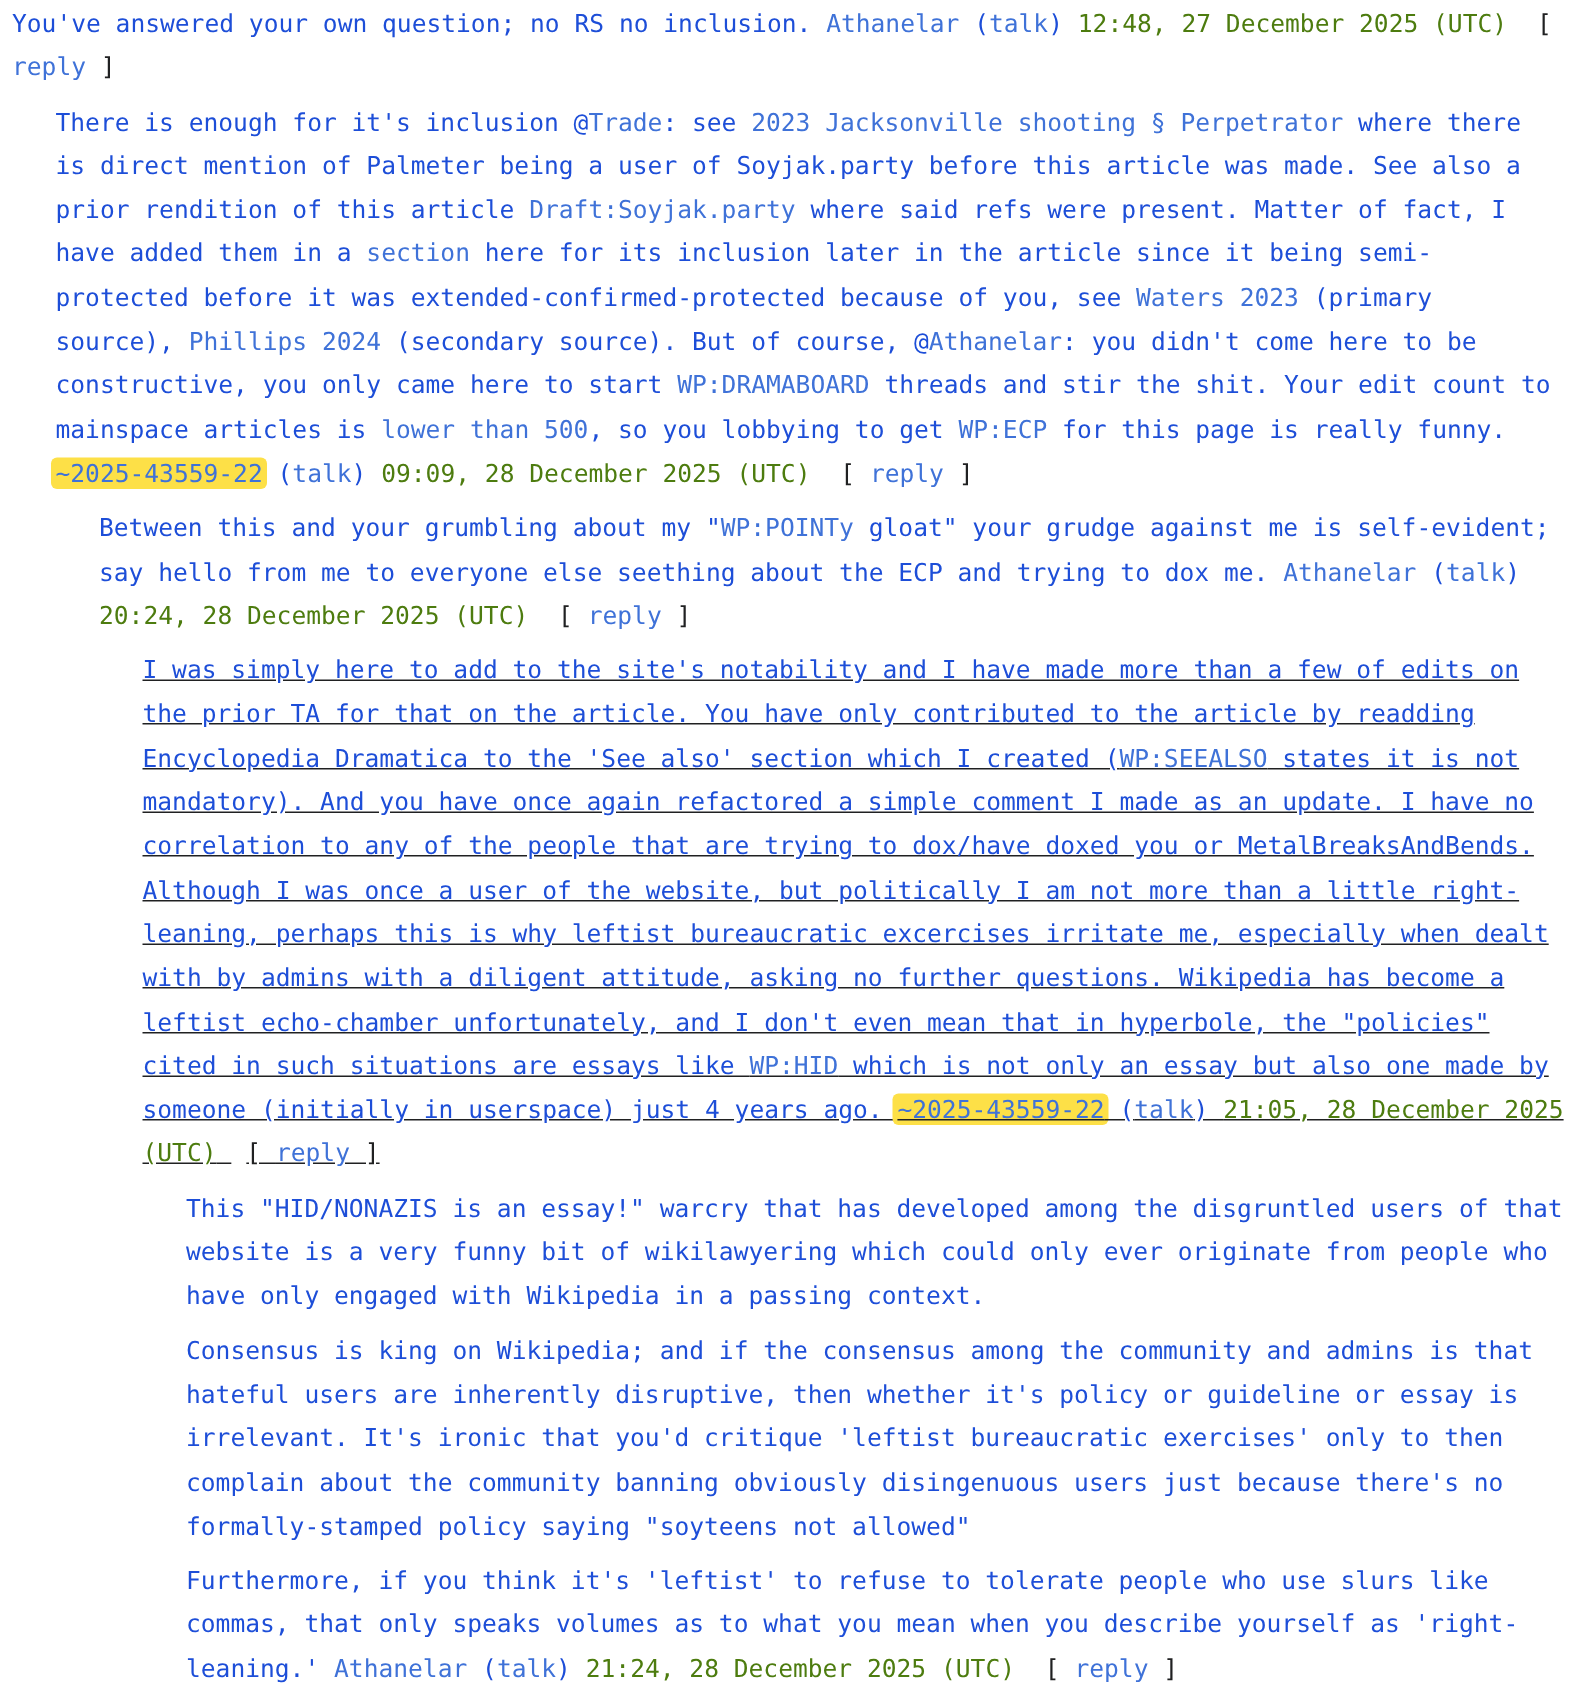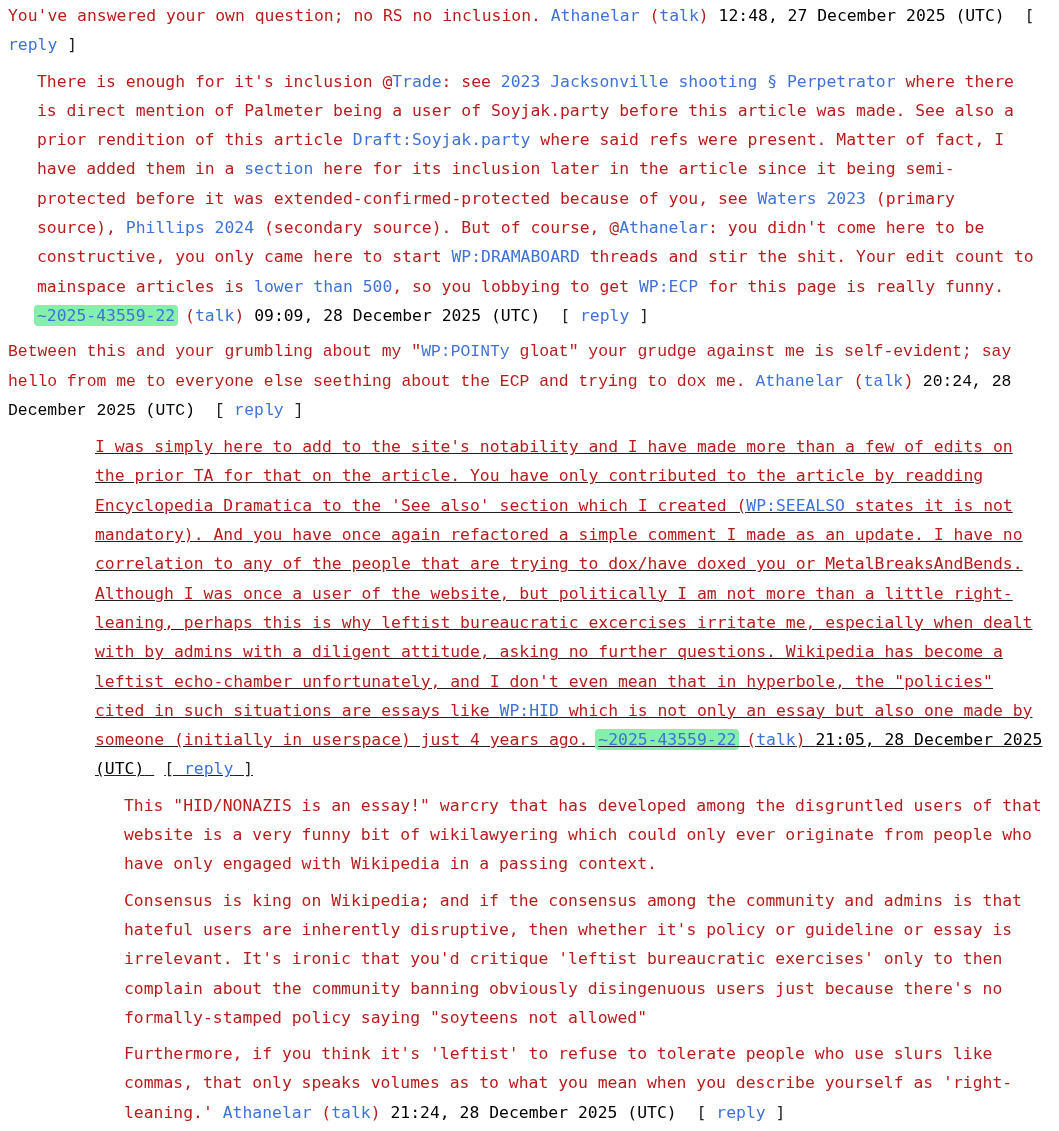--- a/index.html
+++ b/index.html
@@ -7,38 +7,38 @@
     color:#202122;
     font-family:"DejaVu Sans Mono","Liberation Mono",monospace;
     font-size:16.4px;
     line-height:29.3px;
   }
   .thread{padding:1px 15.5px 8px 8px;}
   .comment{margin:0 0 7px 0;}
   .comment:last-child{margin-bottom:0;}
   .para{margin:0 0 7px 0;}
   .para:last-child{margin-bottom:0;}
-  .txt{color:#b91c1c;}
+  .txt{color:#1d4ed8;}
   .lnk{color:#3f72d8;text-decoration:none;cursor:pointer;}
-  .tmp{background:#86efac;border-radius:4px;padding:1px 3px;margin:4px -3px;}
-  .time{color:#000000;}
+  .tmp{background:#fde047;border-radius:4px;padding:1px 3px;margin:4px -3px;}
+  .time{color:#4d7c0f;}
   .gap{display:inline-block;width:10px;}
   .br{color:#202122;}
 </style>
 </head>
 <body>
 
 <div class="thread">
     <div class="comment" style="margin-left: 0px;">
       <div class="para"><span class="txt">You've answered your own question; no RS no inclusion. </span><a class="lnk" href="#">Athanelar</a><span class="txt"> (</span><a class="lnk" href="#">talk</a><span class="txt">) </span><span class="time">12:48, 27 December 2025 (UTC)</span> <span class="gap"></span><span class="reply"><span class="br">[ </span><a class="lnk" href="#">reply</a><span class="br"> ]</span></span></div>
     </div>
     <div class="comment" style="margin-left: 29px;">
       <div class="para"><span class="txt">There is enough for it's inclusion @</span><a class="lnk" href="#">Trade</a><span class="txt">: see </span><a class="lnk" href="#">2023 Jacksonville shooting § Perpetrator</a><span class="txt"> where there is direct mention of Palmeter being a user of Soyjak.party before this article was made. See also a prior rendition of this article </span><a class="lnk" href="#">Draft:Soyjak.party</a><span class="txt"> where said refs were present. Matter of fact, I have added them in a </span><a class="lnk" href="#">section</a><span class="txt"> here for its inclusion later in the article since it being semi-protected before it was extended-confirmed-protected because of you, see </span><a class="lnk" href="#">Waters 2023</a><span class="txt"> (primary source), </span><a class="lnk" href="#">Phillips 2024</a><span class="txt"> (secondary source). But of course, @</span><a class="lnk" href="#">Athanelar</a><span class="txt">: you didn't come here to be constructive, you only came here to start </span><a class="lnk" href="#">WP:DRAMABOARD</a><span class="txt"> threads and stir the shit. Your edit count to mainspace articles is </span><a class="lnk" href="#">lower than 500</a><span class="txt">, so you lobbying to get </span><a class="lnk" href="#">WP:ECP</a><span class="txt"> for this page is really funny. </span><a class="lnk tmp" href="#">~2025-43559-22</a><span class="txt"> (</span><a class="lnk" href="#">talk</a><span class="txt">) </span><span class="time">09:09, 28 December 2025 (UTC)</span> <span class="gap"></span><span class="reply"><span class="br">[ </span><a class="lnk" href="#">reply</a><span class="br"> ]</span></span></div>
     </div>
-    <div class="comment" style=" font-family: Liberation Mono, monospace;">
+    <div class="comment" style="margin-left: 58px;">
       <div class="para"><span class="txt">Between this and your grumbling about my "</span><a class="lnk" href="#">WP:POINTy</a><span class="txt"> gloat" your grudge against me is self-evident; say hello from me to everyone else seething about the ECP and trying to dox me. </span><a class="lnk" href="#">Athanelar</a><span class="txt"> (</span><a class="lnk" href="#">talk</a><span class="txt">) </span><span class="time">20:24, 28 December 2025 (UTC)</span> <span class="gap"></span><span class="reply"><span class="br">[ </span><a class="lnk" href="#">reply</a><span class="br"> ]</span></span></div>
     </div>
     <div class="comment" style="margin-left: 87px; text-decoration: underline;">
       <div class="para"><span class="txt">I was simply here to add to the site's notability and I have made more than a few of edits on the prior TA for that on the article. You have only contributed to the article by readding Encyclopedia Dramatica to the 'See also' section which I created (</span><a class="lnk" href="#">WP:SEEALSO</a><span class="txt"> states it is not mandatory). And you have once again refactored a simple comment I made as an update. I have no correlation to any of the people that are trying to dox/have doxed you or MetalBreaksAndBends. Although I was once a user of the website, but politically I am not more than a little right-leaning, perhaps this is why leftist bureaucratic excercises irritate me, especially when dealt with by admins with a diligent attitude, asking no further questions. Wikipedia has become a leftist echo-chamber unfortunately, and I don't even mean that in hyperbole, the "policies" cited in such situations are essays like </span><a class="lnk" href="#">WP:HID</a><span class="txt"> which is not only an essay but also one made by someone (initially in userspace) just 4 years ago. </span><a class="lnk tmp" href="#">~2025-43559-22</a><span class="txt"> (</span><a class="lnk" href="#">talk</a><span class="txt">) </span><span class="time">21:05, 28 December 2025 (UTC)</span> <span class="gap"></span><span class="reply"><span class="br">[ </span><a class="lnk" href="#">reply</a><span class="br"> ]</span></span></div>
     </div>
     <div class="comment" style="margin-left: 116px;">
       <div class="para"><span class="txt">This "HID/NONAZIS is an essay!" warcry that has developed among the disgruntled users of that website is a very funny bit of wikilawyering which could only ever originate from people who have only engaged with Wikipedia in a passing context.</span></div>
       <div class="para"><span class="txt">Consensus is king on Wikipedia; and if the consensus among the community and admins is that hateful users are inherently disruptive, then whether it's policy or guideline or essay is irrelevant. It's ironic that you'd critique 'leftist bureaucratic exercises' only to then complain about the community banning obviously disingenuous users just because there's no formally-stamped policy saying "soyteens not allowed"</span></div>
       <div class="para"><span class="txt">Furthermore, if you think it's 'leftist' to refuse to tolerate people who use slurs like commas, that only speaks volumes as to what you mean when you describe yourself as 'right-leaning.' </span><a class="lnk" href="#">Athanelar</a><span class="txt"> (</span><a class="lnk" href="#">talk</a><span class="txt">) </span><span class="time">21:24, 28 December 2025 (UTC)</span> <span class="gap"></span><span class="reply"><span class="br">[ </span><a class="lnk" href="#">reply</a><span class="br"> ]</span></span></div>
     </div>

